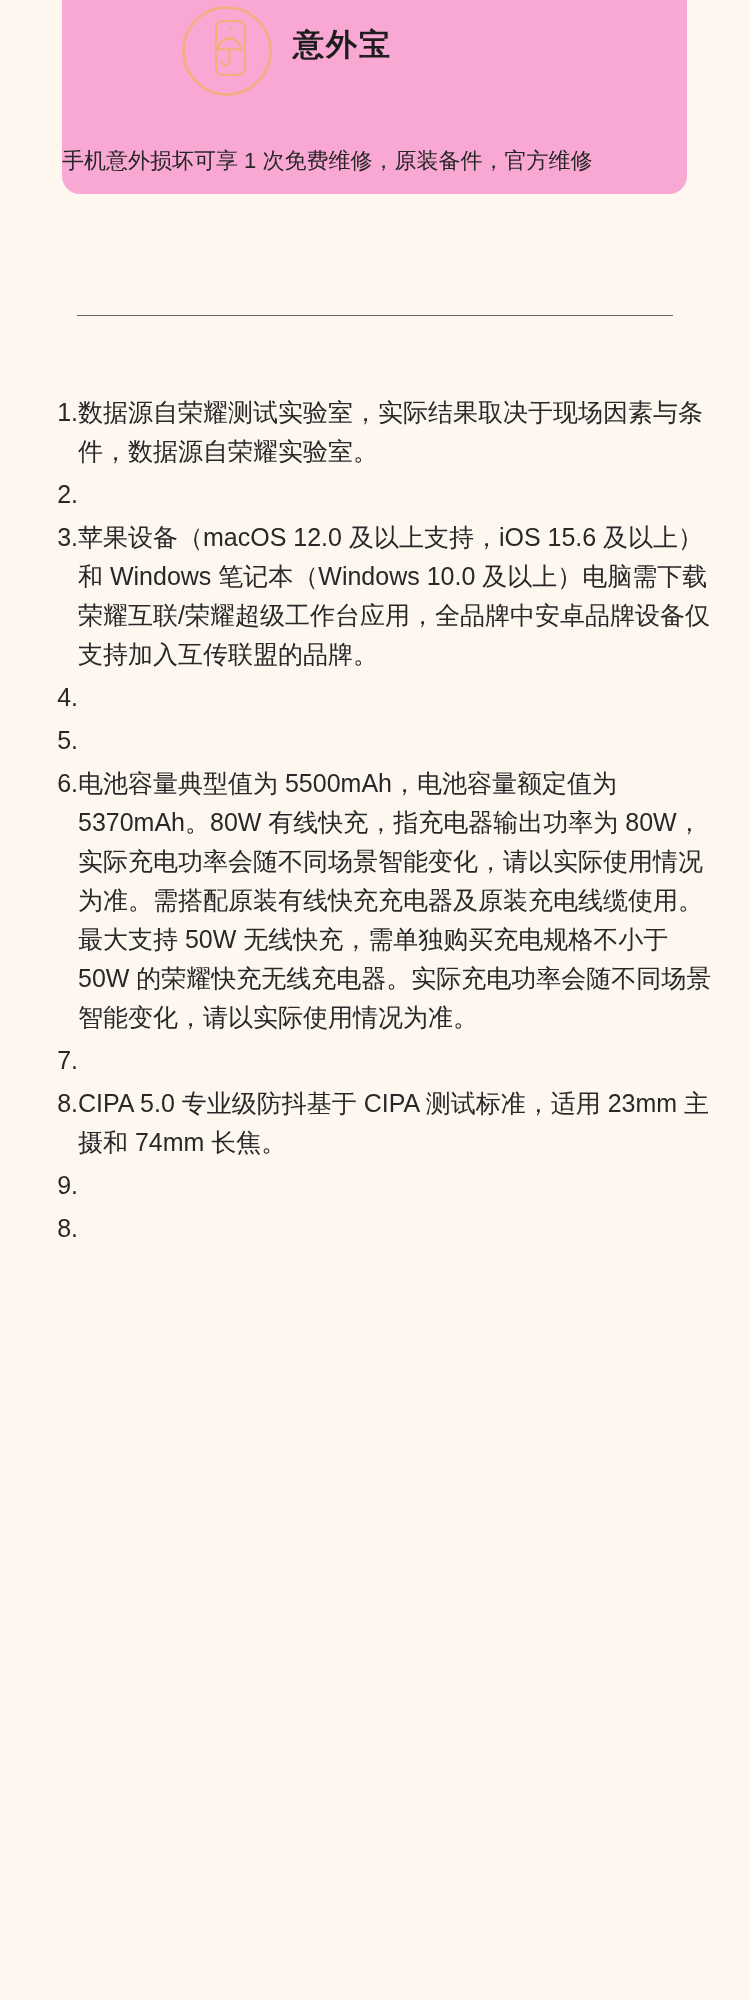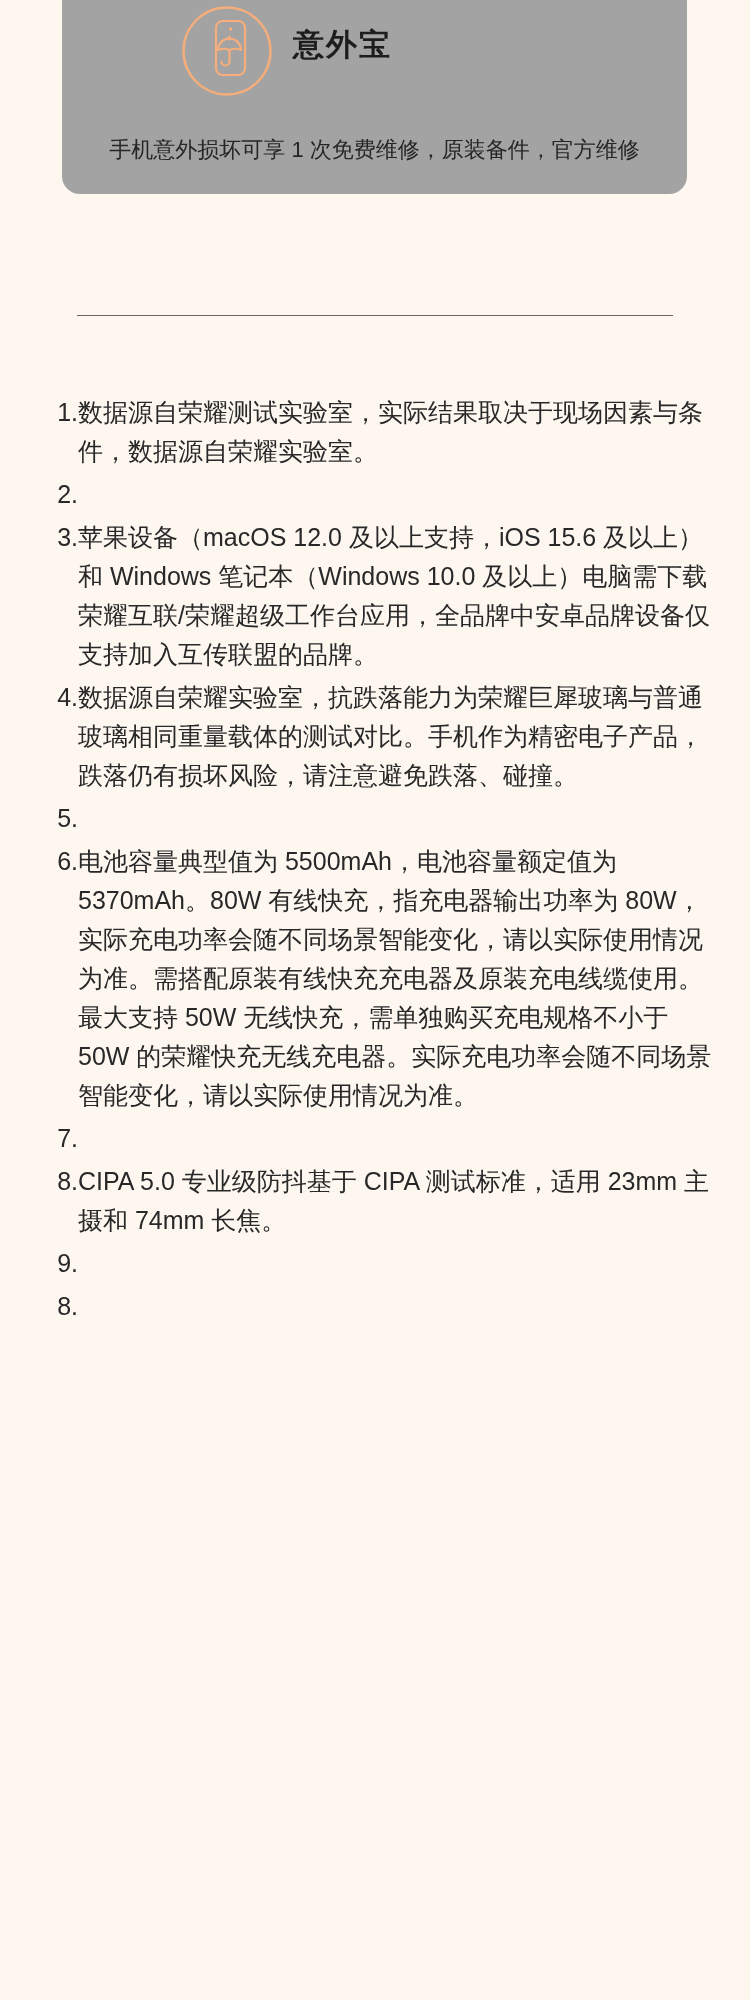--- a/index.html
+++ b/index.html
@@ -4,30 +4,30 @@
 <style>
   html,body{margin:0;padding:0;}
   body{
     width:750px;height:2000px;position:relative;overflow:hidden;
     background:#FDF7F0;
     font-family:"Liberation Sans","DejaVu Sans",sans-serif;
     -webkit-font-smoothing:antialiased;
   }
   .header-card{
     position:absolute;left:62px;top:0;width:625px;height:194px;
-    background:#a3a3a3;border-radius:0 0 18px 18px;
+    background:#f9a8d4;border-radius:0 0 18px 18px;
   }
   .icon-wrap{position:absolute;left:119px;top:5px;width:92px;height:92px;}
   .icon-wrap svg{display:block;width:92px;height:92px;}
   .card-title{
     position:absolute;left:231px;top:27px;
     font-size:31px;line-height:36px;font-weight:600;letter-spacing:2px;color:#1d1d1d;
   }
   .card-subtitle{
-    position:absolute;left:0;width:625px;top:137px;text-align:center;
+    position:absolute;left:0;width:625px;top:148px;
     font-size:22px;line-height:26px;color:#262626;
   }
   .section-divider{
     position:absolute;left:77px;top:315px;width:596px;height:1px;
     background:#6b675f;
   }
   .footnotes{position:absolute;left:0;top:393px;width:750px;}
   .footnotes ol{list-style:none;margin:0;padding:0;}
   .footnotes li{
     display:flex;align-items:flex-start;margin-bottom:4px;
@@ -65,21 +65,20 @@
     </li>
     <li>
       <span class="fn-num">2.</span>
     </li>
     <li>
       <span class="fn-num">3.</span>
       <span class="fn-text">苹果设备（macOS 12.0 及以上支持，iOS 15.6 及以上）和 Windows 笔记本（Windows 10.0 及以上）电脑需下载荣耀互联/荣耀超级工作台应用，全品牌中安卓品牌设备仅支持加入互传联盟的品牌。</span>
     </li>
     <li>
       <span class="fn-num">4.</span>
-      <span class="fn-text">数据源自荣耀实验室，抗跌落能力为荣耀巨犀玻璃与普通玻璃相同重量载体的测试对比。手机作为精密电子产品，跌落仍有损坏风险，请注意避免跌落、碰撞。</span>
     </li>
     <li>
       <span class="fn-num">5.</span>
     </li>
     <li>
       <span class="fn-num">6.</span>
       <span class="fn-text">电池容量典型值为 5500mAh，电池容量额定值为 5370mAh。80W 有线快充，指充电器输出功率为 80W，实际充电功率会随不同场景智能变化，请以实际使用情况为准。需搭配原装有线快充充电器及原装充电线缆使用。最大支持 50W 无线快充，需单独购买充电规格不小于 50W 的荣耀快充无线充电器。实际充电功率会随不同场景智能变化，请以实际使用情况为准。</span>
     </li>
     <li>
       <span class="fn-num">7.</span>

